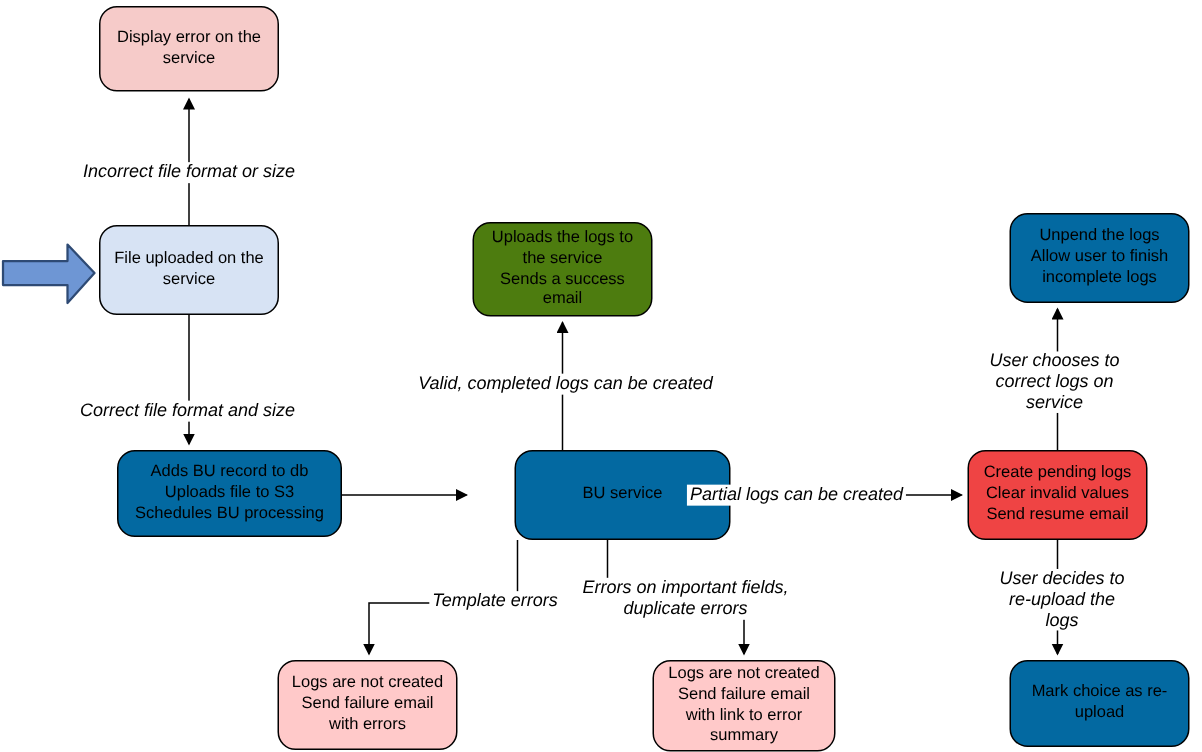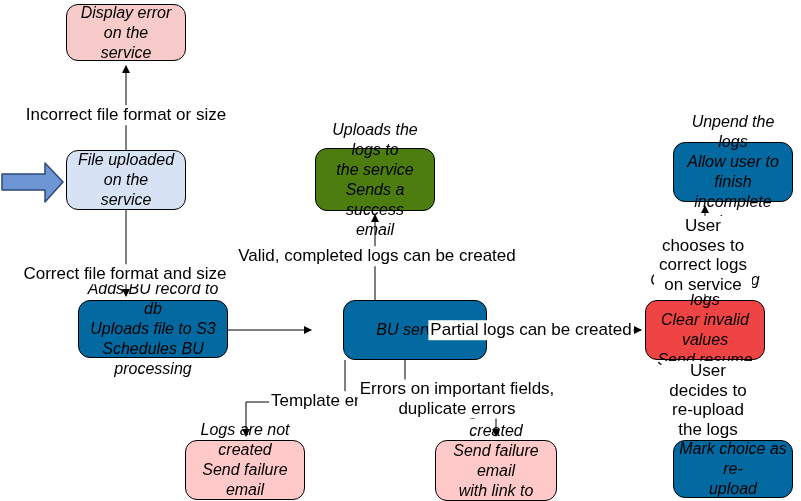--- a/index.html
+++ b/index.html
@@ -9,39 +9,39 @@
     overflow:hidden;
   }
   #canvas{position:absolute;left:0;top:0;width:801px;height:501px;}
   .node{
     position:absolute;
     box-sizing:border-box;
     border:1px solid #000000;
     border-radius:12px;
     display:flex;align-items:center;justify-content:center;
     text-align:center;
-    font-size:16px;line-height:1.25;color:#000000;
+    font-size:11px;line-height:1.25;color:#000000;
     white-space:pre-line;
     padding:2px 4px;
     background:#ffffff;
-    font-style:italic;
   }
   .node.red-top{background:#f6cbc9;}
   .node.red{background:#ffc9c9;}
   .node.blue{background:#d7e3f4;}
   .node.green{background:#4d7c0f;}
   .node.yellow{background:#ef4444;}
   .node.white{background:#0369a1;margin-left:28px;}
   .edge-label{
     position:absolute;
     transform:translate(-50%,-50%);
     background:#ffffff;
-    font-size:17px;line-height:1.15;color:#000000;
+    font-size:12px;line-height:1.15;color:#000000;
     white-space:pre-line;text-align:center;
     padding:0 2px;
+    font-style:italic;
   }
 </style>
 </head>
 <body>
 
 <svg id="canvas" width="801" height="501" viewBox="0 0 801 501" xmlns="http://www.w3.org/2000/svg">
   <defs>
     <marker id="arrow" markerWidth="9" markerHeight="9" refX="7" refY="4" orient="auto" markerUnits="userSpaceOnUse">
       <path d="M0,0 L8,4 L0,8 z" fill="#000000"></path>
     </marker>

